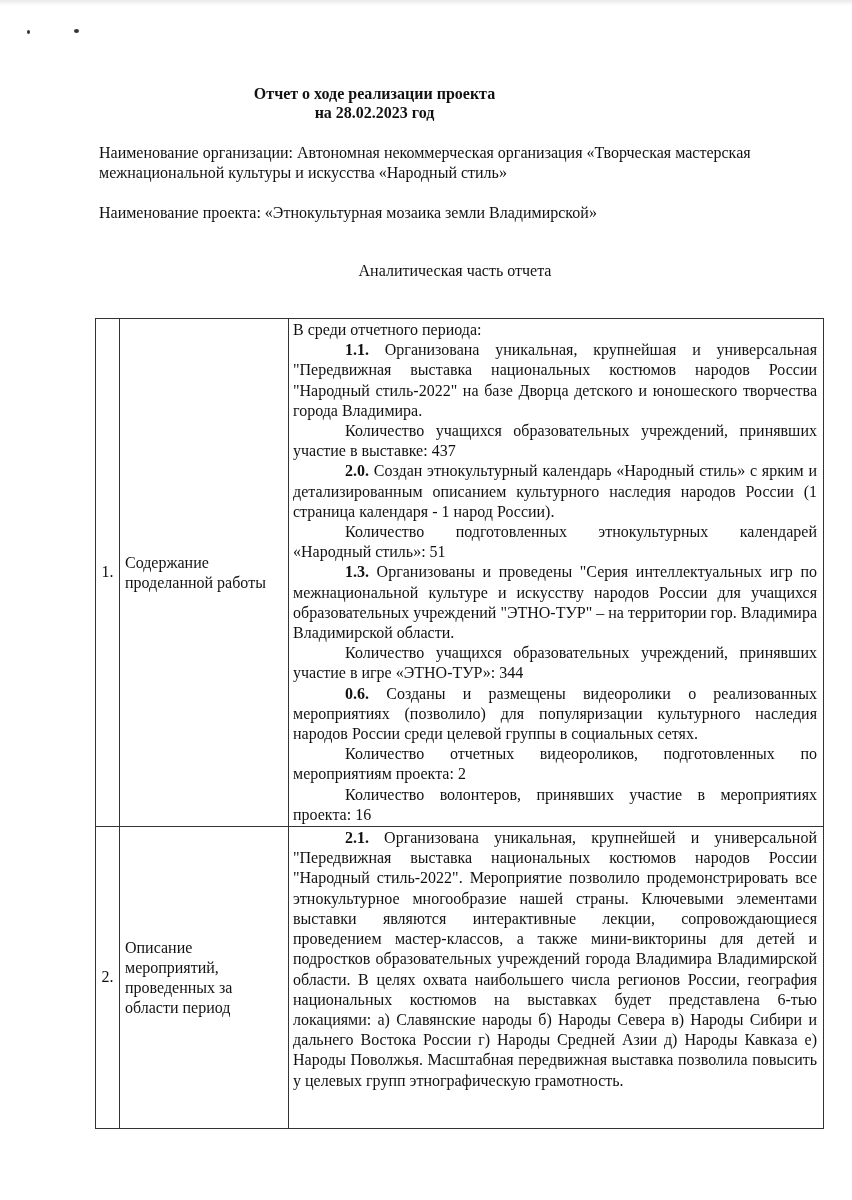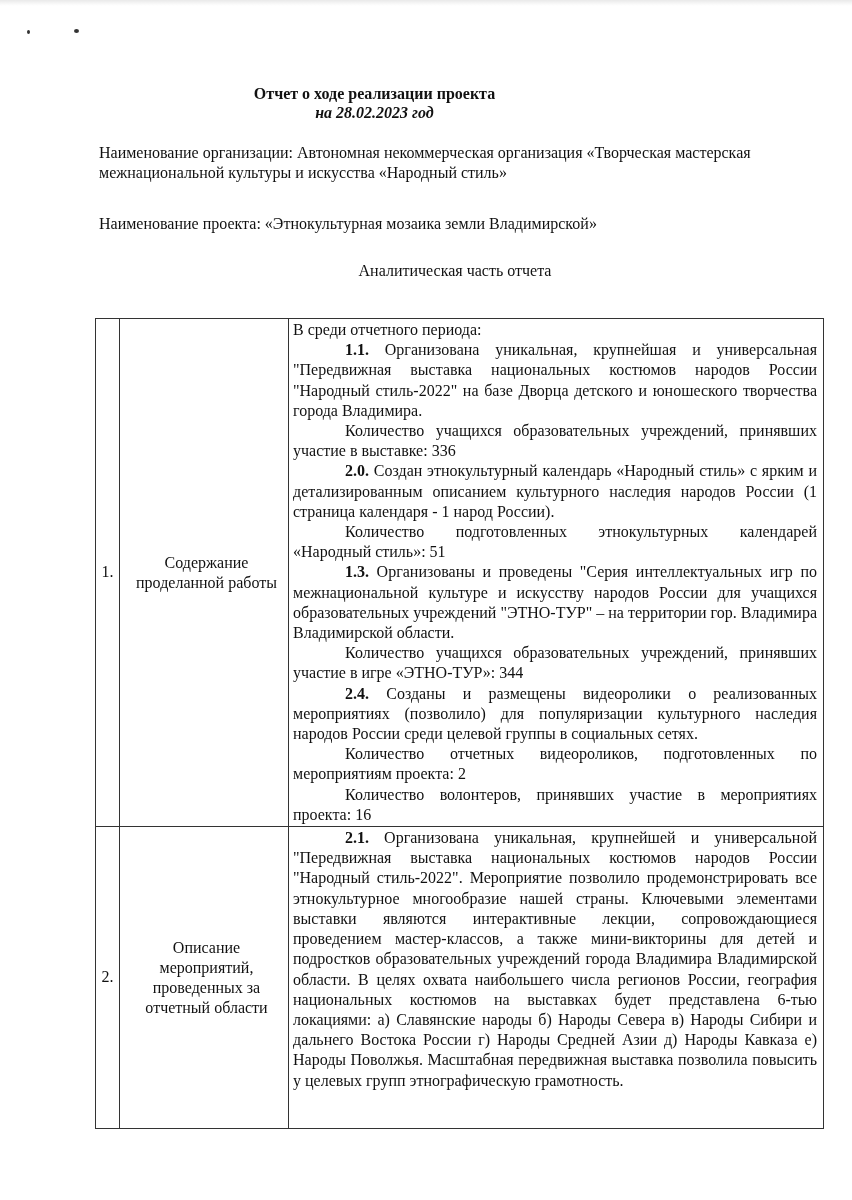--- a/index.html
+++ b/index.html
@@ -12,61 +12,61 @@
       background: linear-gradient(to bottom, #e9e9e9, #fafafa 70%, #fff); }
     .speck { position: absolute; background: #333; border-radius: 50%; }
     .title { position: absolute; left: 0; width: 749px; text-align: center;
       font-weight: bold; font-size: 16px; line-height: 19px; }
     .line { position: absolute; left: 99px; font-size: 16px; line-height: 20px; white-space: nowrap; }
     .subtitle { position: absolute; left: 0; width: 910px; text-align: center; font-size: 16px; line-height: 20px; }
     table.report { position: absolute; left: 95px; top: 318px; width: 729px;
       border-collapse: collapse; font-size: 16px; line-height: 20.2px; }
     table.report td { border: 1.5px solid #333; vertical-align: middle; padding: 0; }
     td.num { width: 23px; text-align: center; }
-    td.label { width: 163px; padding-left: 5px !important; text-align: center; line-height: 20px; }
+    td.label { width: 163px; padding-left: 5px !important; text-align: left; line-height: 20px; }
     td.content { padding: 1px 6px 1px 4px !important; vertical-align: top !important; text-align: justify; }
     .para { margin: 0; text-align: justify; }
     .indent { text-indent: 52px; }
     .para b { font-weight: bold; }
   </style>
 </head>
 <body>
 
 <div class="scan-edge"></div>
 <div class="speck" style="left:27px;top:30px;width:3px;height:4px;"></div>
 <div class="speck" style="left:74px;top:29px;width:5px;height:4px;"></div>
 
 <div class="title" style="top:84px;">Отчет о ходе реализации проекта</div>
-<div class="title" style="top:103px;font-style:italic;">на 28.02.2023 год</div>
+<div class="title" style="top:103px;">на 28.02.2023 год</div>
 
 <div class="line" style="top:143px;text-align:right;">Наименование организации: Автономная некоммерческая организация «Творческая мастерская</div>
 <div class="line" style="top:163px;">межнациональной культуры и искусства «Народный стиль»</div>
-<div class="line" style="top:214px;text-align:right;">Наименование проекта: «Этнокультурная мозаика земли Владимирской»</div>
+<div class="line" style="top:203px;text-align:right;">Наименование проекта: «Этнокультурная мозаика земли Владимирской»</div>
 
 <div class="subtitle" style="top:261px;">Аналитическая часть отчета</div>
 
 <table class="report">
   <tbody>
       <tr style="height:488px;">
     <td class="num">1.</td>
     <td class="label">Содержание проделанной работы</td>
     <td class="content">
       <p class="para"><span>В среди отчетного периода:</span></p>
       <p class="para indent"><b>1.1.</b><span> Организована уникальная, крупнейшая и универсальная "Передвижная выставка национальных костюмов народов России "Народный стиль-2022" на базе Дворца детского и юношеского творчества города Владимира.</span></p>
-      <p class="para indent"><span>Количество учащихся образовательных учреждений, принявших участие в выставке: 336</span></p>
+      <p class="para indent"><span>Количество учащихся образовательных учреждений, принявших участие в выставке: 437</span></p>
       <p class="para indent"><b>2.0.</b><span> Создан этнокультурный календарь «Народный стиль» с ярким и детализированным описанием культурного наследия народов России (1 страница календаря - 1 народ России).</span></p>
       <p class="para indent"><span>Количество подготовленных этнокультурных календарей «Народный стиль»: 51</span></p>
       <p class="para indent"><b>1.3.</b><span> Организованы и проведены "Серия интеллектуальных игр по межнациональной культуре и искусству народов России для учащихся образовательных учреждений "ЭТНО-ТУР" – на территории гор. Владимира Владимирской области.</span></p>
       <p class="para indent"><span>Количество учащихся образовательных учреждений, принявших участие в игре «ЭТНО-ТУР»: 344</span></p>
-      <p class="para indent"><b>2.4.</b><span> Созданы и размещены видеоролики о реализованных мероприятиях (позволило) для популяризации культурного наследия народов России среди целевой группы в социальных сетях.</span></p>
+      <p class="para indent"><b>0.6.</b><span> Созданы и размещены видеоролики о реализованных мероприятиях (позволило) для популяризации культурного наследия народов России среди целевой группы в социальных сетях.</span></p>
       <p class="para indent"><span>Количество отчетных видеороликов, подготовленных по мероприятиям проекта: 2</span></p>
       <p class="para indent"><span>Количество волонтеров, принявших участие в мероприятиях проекта: 16</span></p>
     </td>
   </tr>
   <tr style="height:302px;">
     <td class="num">2.</td>
-    <td class="label">Описание мероприятий, проведенных за отчетный области</td>
+    <td class="label">Описание мероприятий, проведенных за области период</td>
     <td class="content">
       <p class="para indent"><b>2.1.</b><span> Организована уникальная, крупнейшей и универсальной "Передвижная выставка национальных костюмов народов России "Народный стиль-2022". Мероприятие позволило продемонстрировать все этнокультурное многообразие нашей страны. Ключевыми элементами выставки являются интерактивные лекции, сопровождающиеся проведением мастер-классов, а также мини-викторины для детей и подростков образовательных учреждений города Владимира Владимирской области. В целях охвата наибольшего числа регионов России, география национальных костюмов на выставках будет представлена 6-тью локациями: а) Славянские народы б) Народы Севера в) Народы Сибири и дальнего Востока России г) Народы Средней Азии д) Народы Кавказа е) Народы Поволжья. Масштабная передвижная выставка позволила повысить у целевых групп этнографическую грамотность.</span></p>
     </td>
   </tr>
 </tbody>
   </table>
 
 </body></html>

